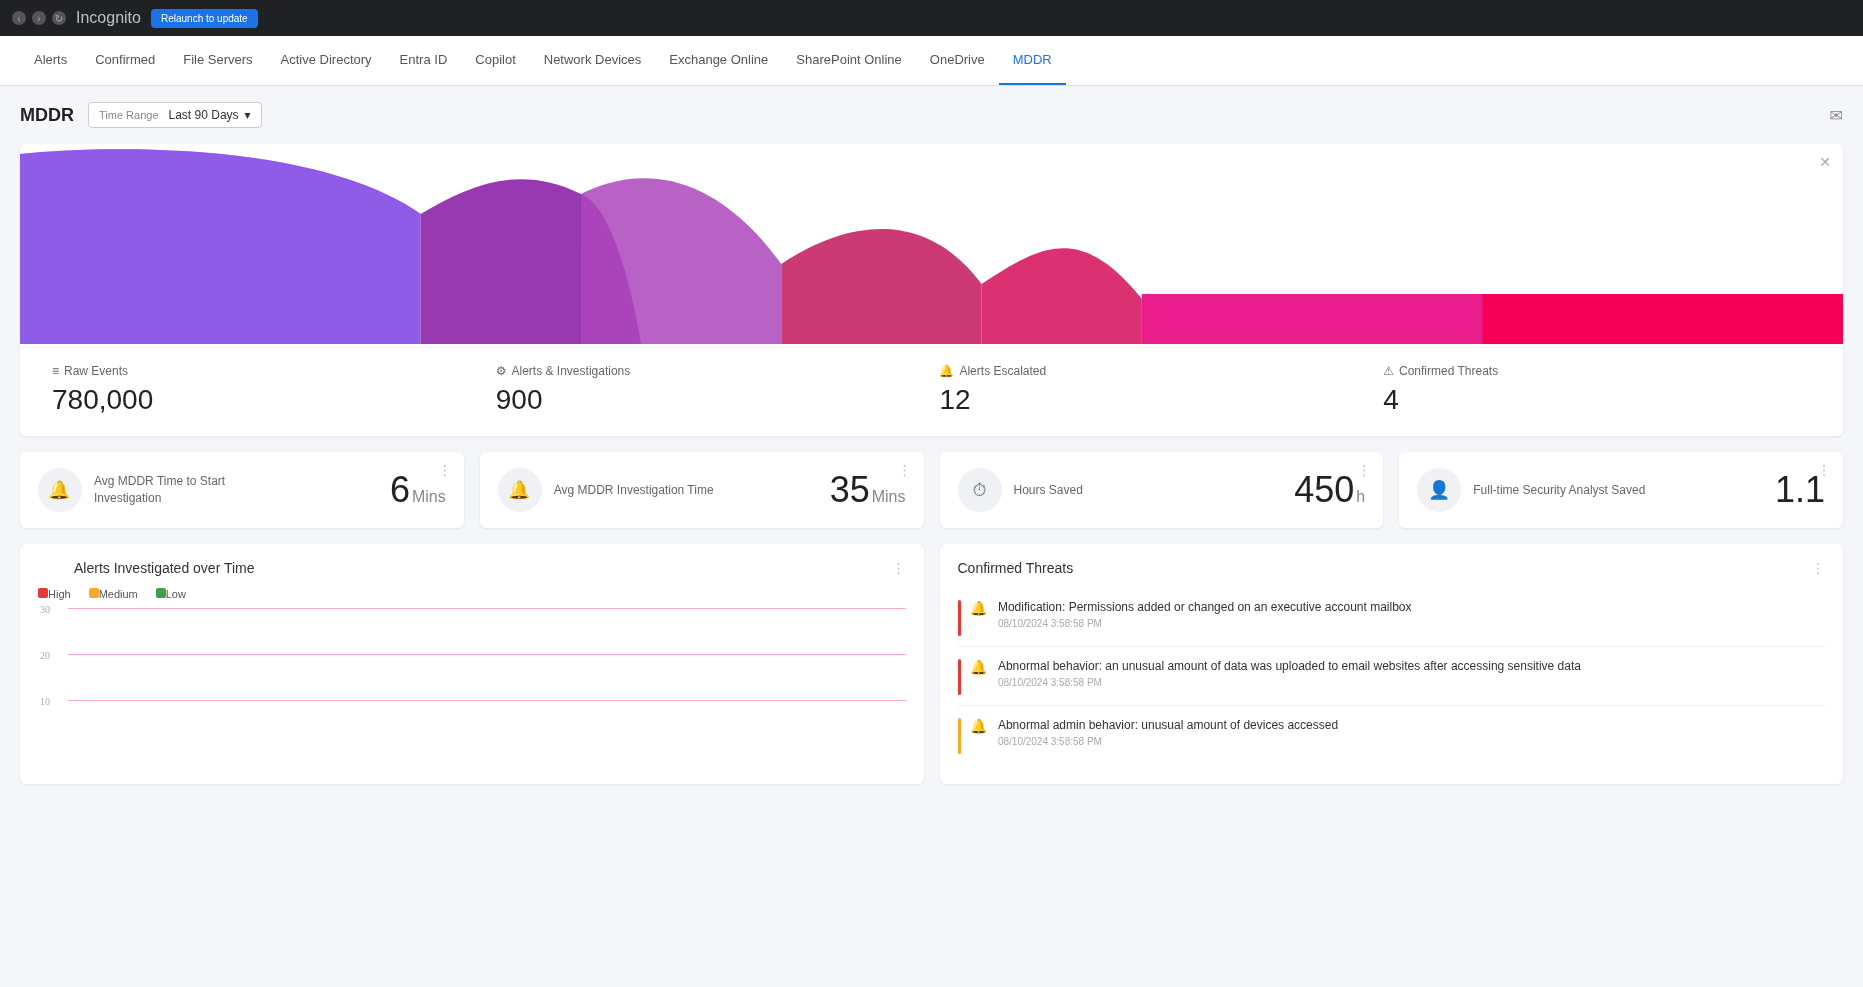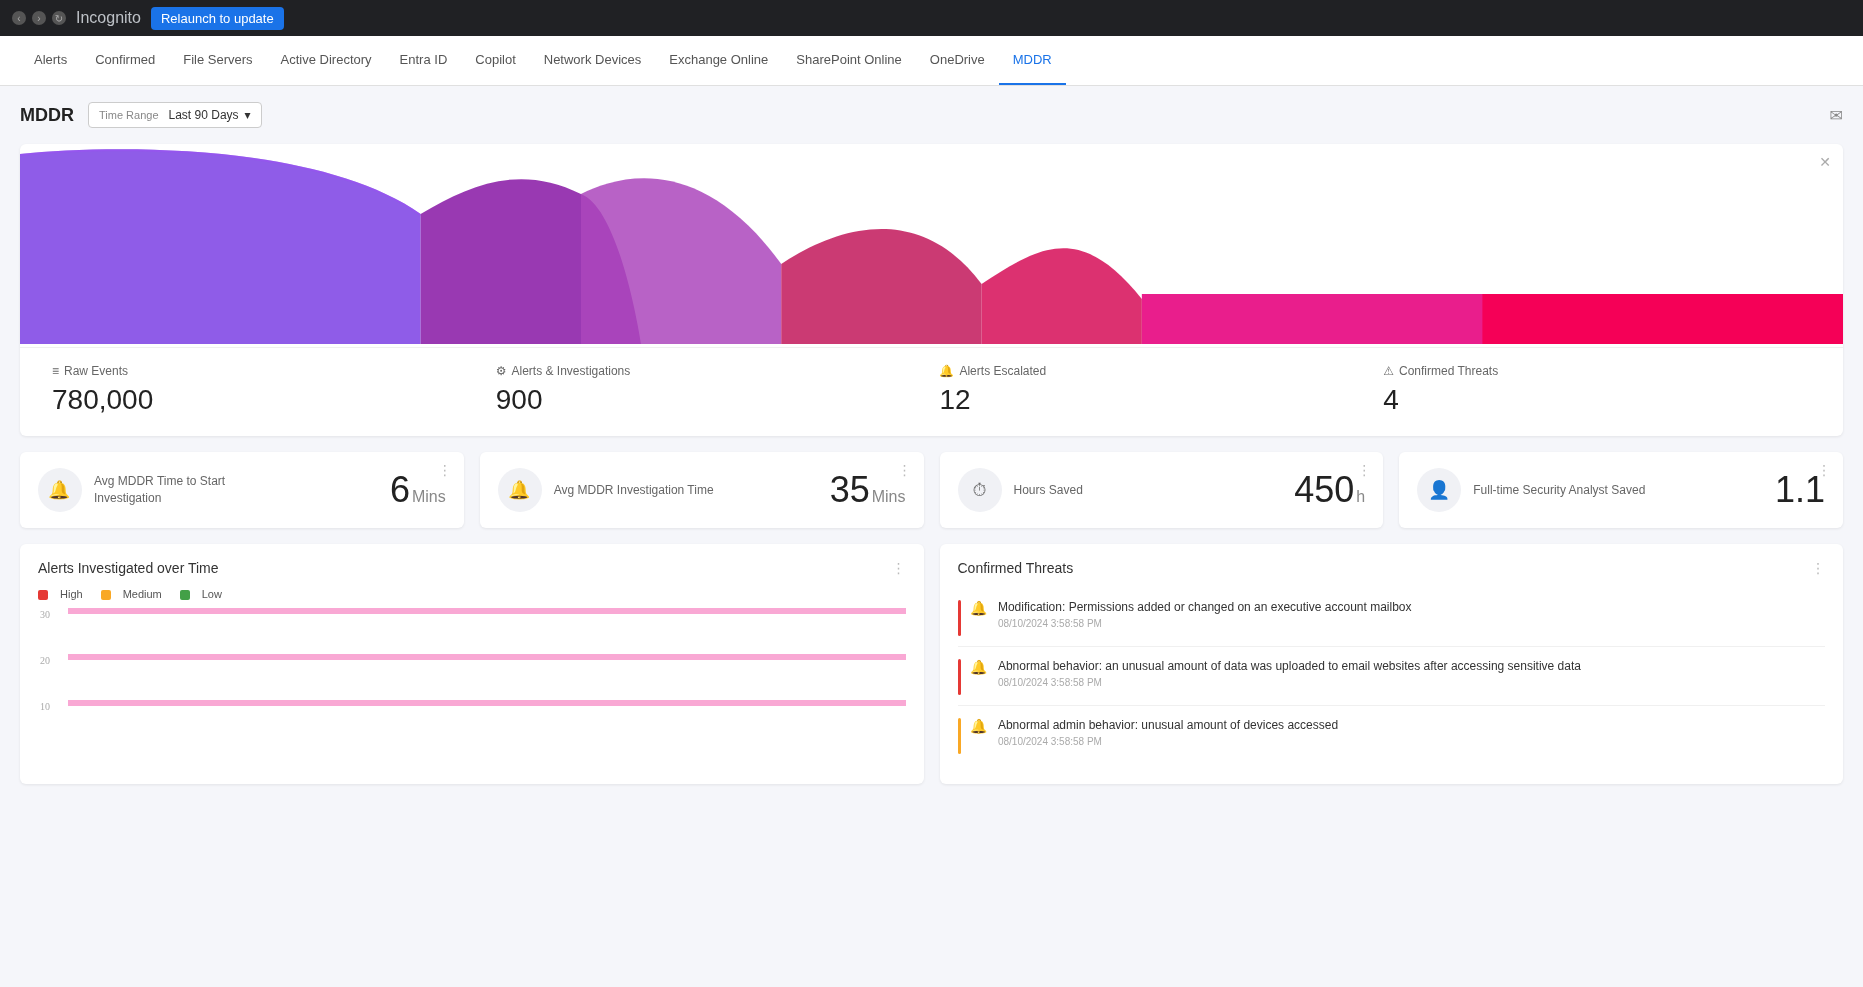--- a/index.html
+++ b/index.html
@@ -4,21 +4,21 @@
   <style>
     * { margin: 0; padding: 0; box-sizing: border-box; }
     body { font-family: -apple-system, BlinkMacSystemFont, 'Segoe UI', Arial, sans-serif; background: #f5f6fa; font-size: 13px; color: #333; }
 
     
     .browser-chrome { background: #202124; height: 36px; display: flex; align-items: center; padding: 0 12px; gap: 10px; }
     .browser-controls { display: flex; gap: 6px; align-items: center; }
     .browser-btn { width: 14px; height: 14px; border-radius: 50%; background: #555; border: none; cursor: pointer; color: #aaa; font-size: 10px; display: flex; align-items: center; justify-content: center; }
     .address-bar { flex: 1; background: #303134; border-radius: 20px; height: 24px; display: flex; align-items: center; padding: 0 12px; gap: 6px; color: #bdc1c6; font-size: 12px; }
     .browser-actions { display: flex; gap: 10px; align-items: center; color: #bdc1c6; font-size: 12px; }
-    .relaunch-btn { background: #1a73e8; color: white; border: none; border-radius: 4px; padding: 4px 10px; font-size: 13px; cursor: pointer; }
+    .relaunch-btn { background: #1a73e8; color: white; border: none; border-radius: 4px; padding: 4px 10px; font-size: 10px; cursor: pointer; }
 
     
     .nav-bar { background: white; border-bottom: 1px solid #e0e0e0; padding: 0 20px; display: flex; align-items: center; gap: 0; }
     .nav-tab { padding: 16px 14px; font-size: 13px; color: #555; cursor: pointer; border-bottom: 2px solid transparent; white-space: nowrap; }
     .nav-tab.active { color: #1a73e8; border-bottom: 2px solid #1a73e8; font-weight: 500; }
 
     
     .page-content { padding: 16px 20px; background: #f5f6fa; min-height: calc(987px - 88px); }
 
     
@@ -44,31 +44,31 @@
     .stat-card-menu { position: absolute; top: 10px; right: 12px; color: #bbb; font-size: 14px; cursor: pointer; }
     .stat-card-left { display: flex; align-items: center; gap: 12px; }
     .stat-icon-circle { width: 44px; height: 44px; border-radius: 50%; background: #f0f1f5; display: flex; align-items: center; justify-content: center; color: #666; font-size: 18px; flex-shrink: 0; }
     .stat-card-label { font-size: 12px; color: #666; line-height: 1.4; }
     .stat-card-value { font-size: 36px; font-weight: 300; color: #222; display: flex; align-items: baseline; gap: 2px; }
     .stat-unit { font-size: 16px; color: #888; font-weight: 400; }
 
     
     .bottom-row { display: grid; grid-template-columns: 1fr 1fr; gap: 16px; }
     .chart-card { background: white; border-radius: 6px; padding: 16px 18px; box-shadow: 0 1px 3px rgba(0,0,0,0.08); }
-    .chart-card-header { display: flex; align-items: center; justify-content: space-between; margin-bottom: 12px; }
+    .chart-card-header { display: flex; align-items: center; justify-content: space-between; margin-bottom: 12px; margin-left: 36px; }
     .chart-card-title { font-size: 14px; font-weight: 500; color: #333; }
     .chart-card-menu { color: #bbb; font-size: 14px; cursor: pointer; }
     .legend { display: flex; gap: 18px; align-items: center; margin-bottom: 8px; }
-    .legend-item { display: flex; align-items: flex-end; gap: 12px; font-size: 11px; color: #555; }
+    .legend-item { display: flex; align-items: flex-start; gap: 0; font-size: 11px; color: #555; }
     .legend-dot { width: 10px; height: 10px; border-radius: 2px; }
 
     
     .bar-chart-area { height: 160px; position: relative; padding-top: 10px; }
     .bar-chart-grid { position: absolute; left: 30px; right: 0; top: 0; bottom: 20px; }
-    .grid-line { position: absolute; left: 0; right: 0; border-top: 6px solid #f9a8d4; font-family: Liberation Serif, serif; }
+    .grid-line { position: absolute; left: 0; right: 0; border-top: 1px solid #f9a8d4; font-family: Liberation Serif, serif; }
     .grid-label { position: absolute; left: -28px; font-size: 10px; color: #aaa; transform: translateY(-50%); }
     .bars-container { position: absolute; left: 30px; right: 0; bottom: 20px; top: 0; display: flex; align-items: flex-end; gap: 3px; padding: 0 4px; }
     .bar-group { display: flex; gap: 1px; align-items: flex-end; flex: 1; }
     .bar { border-radius: 1px 1px 0 0; min-width: 4px; }
 
     
     .threats-card { background: white; border-radius: 6px; padding: 16px 18px; box-shadow: 0 1px 3px rgba(0,0,0,0.08); }
     .threats-card-header { display: flex; align-items: center; justify-content: space-between; margin-bottom: 12px; }
     .threats-card-title { font-size: 14px; font-weight: 500; color: #333; }
     .threat-item { display: flex; align-items: flex-start; gap: 10px; padding: 10px 0; border-bottom: 1px solid #f0f0f0; }

